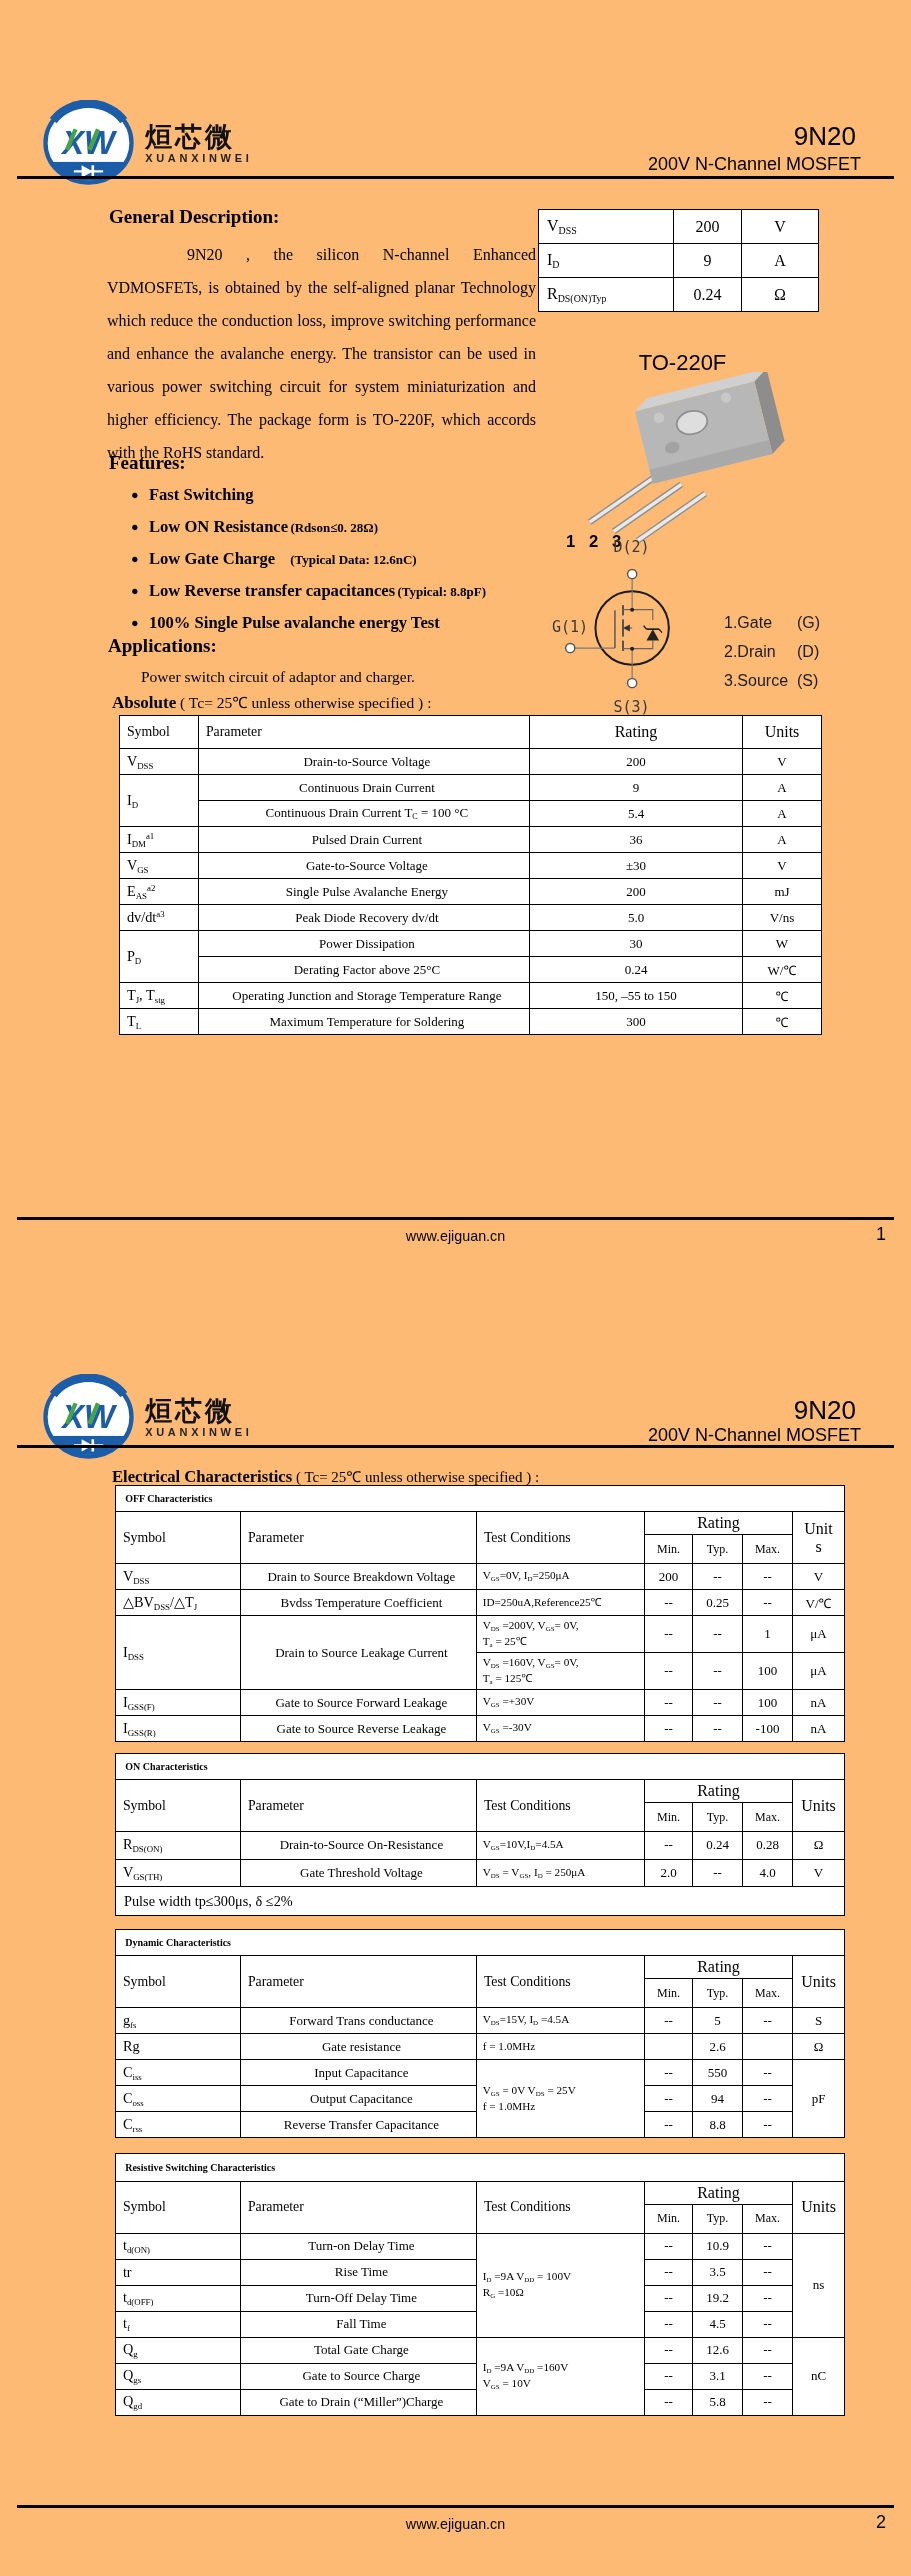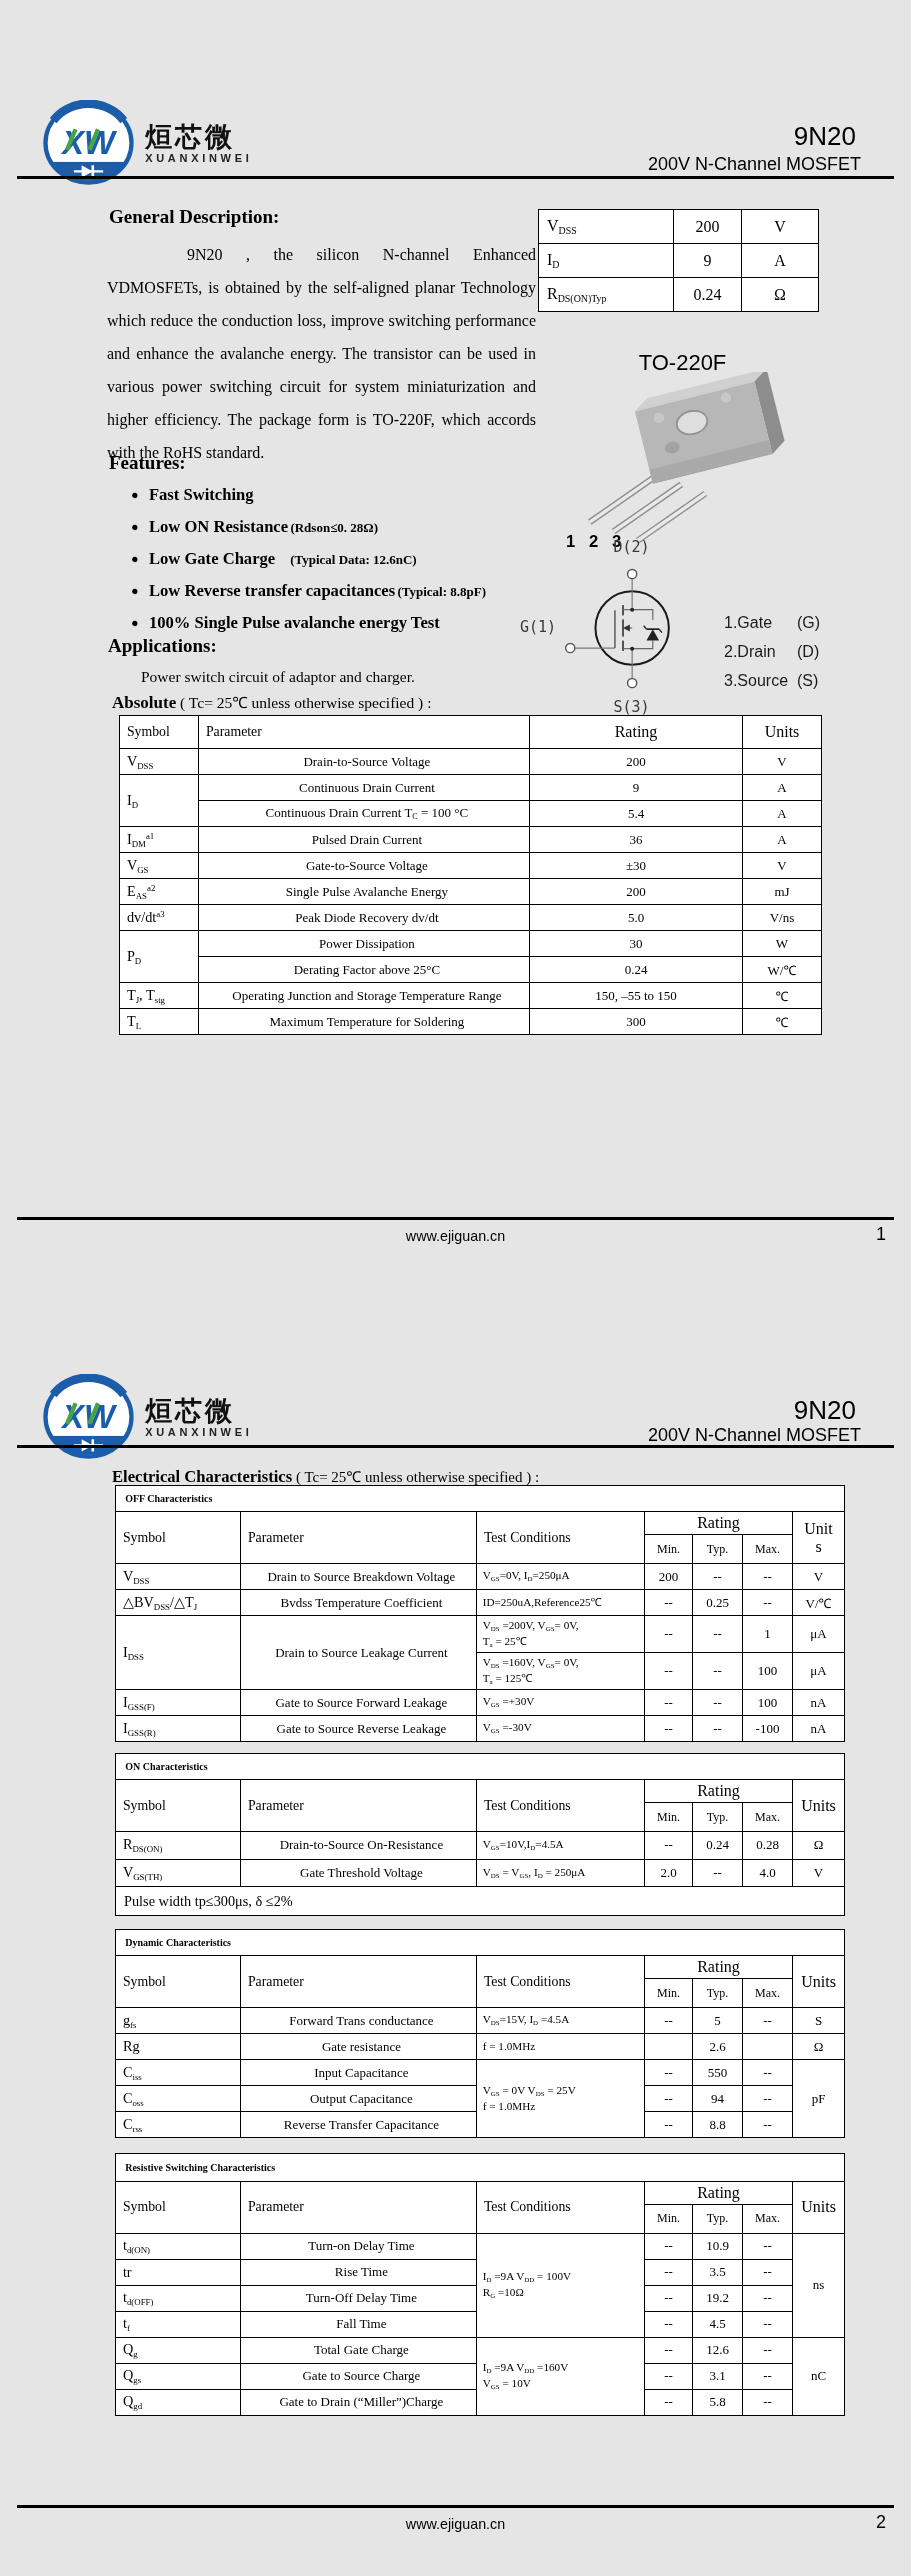--- a/index.html
+++ b/index.html
@@ -1,17 +1,17 @@
 <!DOCTYPE html>
 <html style="font-size:9.2px"><head>
 <meta charset="utf-8">
 <style>
   html,body{margin:0;padding:0;background:#ffffff;}
   body{width:911px;height:2576px;position:relative;font-family:"Liberation Serif",serif;color:#000;}
-  .page{position:absolute;left:0;width:911px;height:1288px;background:#e5e5e5;overflow:hidden;}
+  .page{position:absolute;left:0;width:911px;height:1288px;background:#fdba74;overflow:hidden;}
   #pg1{top:0;} #pg2{top:1288px;}
 
   .abspos{position:absolute;}
 
   
   .hdr-rule,.ftr-rule{position:absolute;left:17px;width:877px;height:3.4px;background:#000;}
   .part-number{position:absolute;right:55px;font-family:"Liberation Sans",sans-serif;font-size:26px;line-height:1;}
   .family-line{position:absolute;right:50px;font-family:"Liberation Sans",sans-serif;font-size:18px;line-height:1;}
   .site-link{position:absolute;left:0;top:1228px;width:100%;text-align:center;font-family:"Liberation Sans",sans-serif;font-size:14.3px;}
   .page-number{position:absolute;right:25px;top:1224px;font-family:"Liberation Sans",sans-serif;font-size:18px;}
@@ -143,21 +143,21 @@
       <rect x="170" y="150" width="215" height="25" fill="#a9a9a9"></rect>
       <ellipse cx="262" cy="88" rx="27" ry="20" fill="#dedede" stroke="#8f8f8f" stroke-width="3"></ellipse>
       <circle cx="208" cy="66" r="9" fill="#c8c8c8"></circle>
       <circle cx="330" cy="60" r="9" fill="#c8c8c8"></circle>
       <ellipse cx="218" cy="122" rx="13" ry="10" fill="#a2a2a2"></ellipse>
     </g>
   </svg>
   <div class="pin-numbers">1 2 3</div>
 
   <div class="sym-label" style="left:597px;top:538px;width:69px;text-align:center;">D(2)</div>
-  <div class="sym-label" style="left:520px;top:618px;text-align:right;">G(1)</div>
+  <div class="sym-label" style="left:552px;top:618px;text-align:right;">G(1)</div>
   <div class="sym-label" style="left:597px;top:698px;width:69px;text-align:center;">S(3)</div>
   <svg class="abspos" style="left:545px;top:550px;" width="172" height="156" viewBox="0 0 300 272">
     <circle cx="152" cy="136" r="64" fill="none" stroke="#1a1a1a" stroke-width="3.5"></circle>
     <circle cx="152" cy="42" r="8" fill="#fff" stroke="#555" stroke-width="2.5"></circle>
     <line x1="152" y1="50" x2="152" y2="104" stroke="#777" stroke-width="2"></line>
     <circle cx="152" cy="232" r="8" fill="#fff" stroke="#555" stroke-width="2.5"></circle>
     <line x1="152" y1="172" x2="152" y2="224" stroke="#777" stroke-width="2"></line>
     <circle cx="44" cy="171" r="8" fill="#fff" stroke="#555" stroke-width="2.5"></circle>
     <line x1="52" y1="171" x2="122" y2="171" stroke="#777" stroke-width="2"></line>
     <line x1="122" y1="105" x2="122" y2="171" stroke="#555" stroke-width="2.5"></line>

